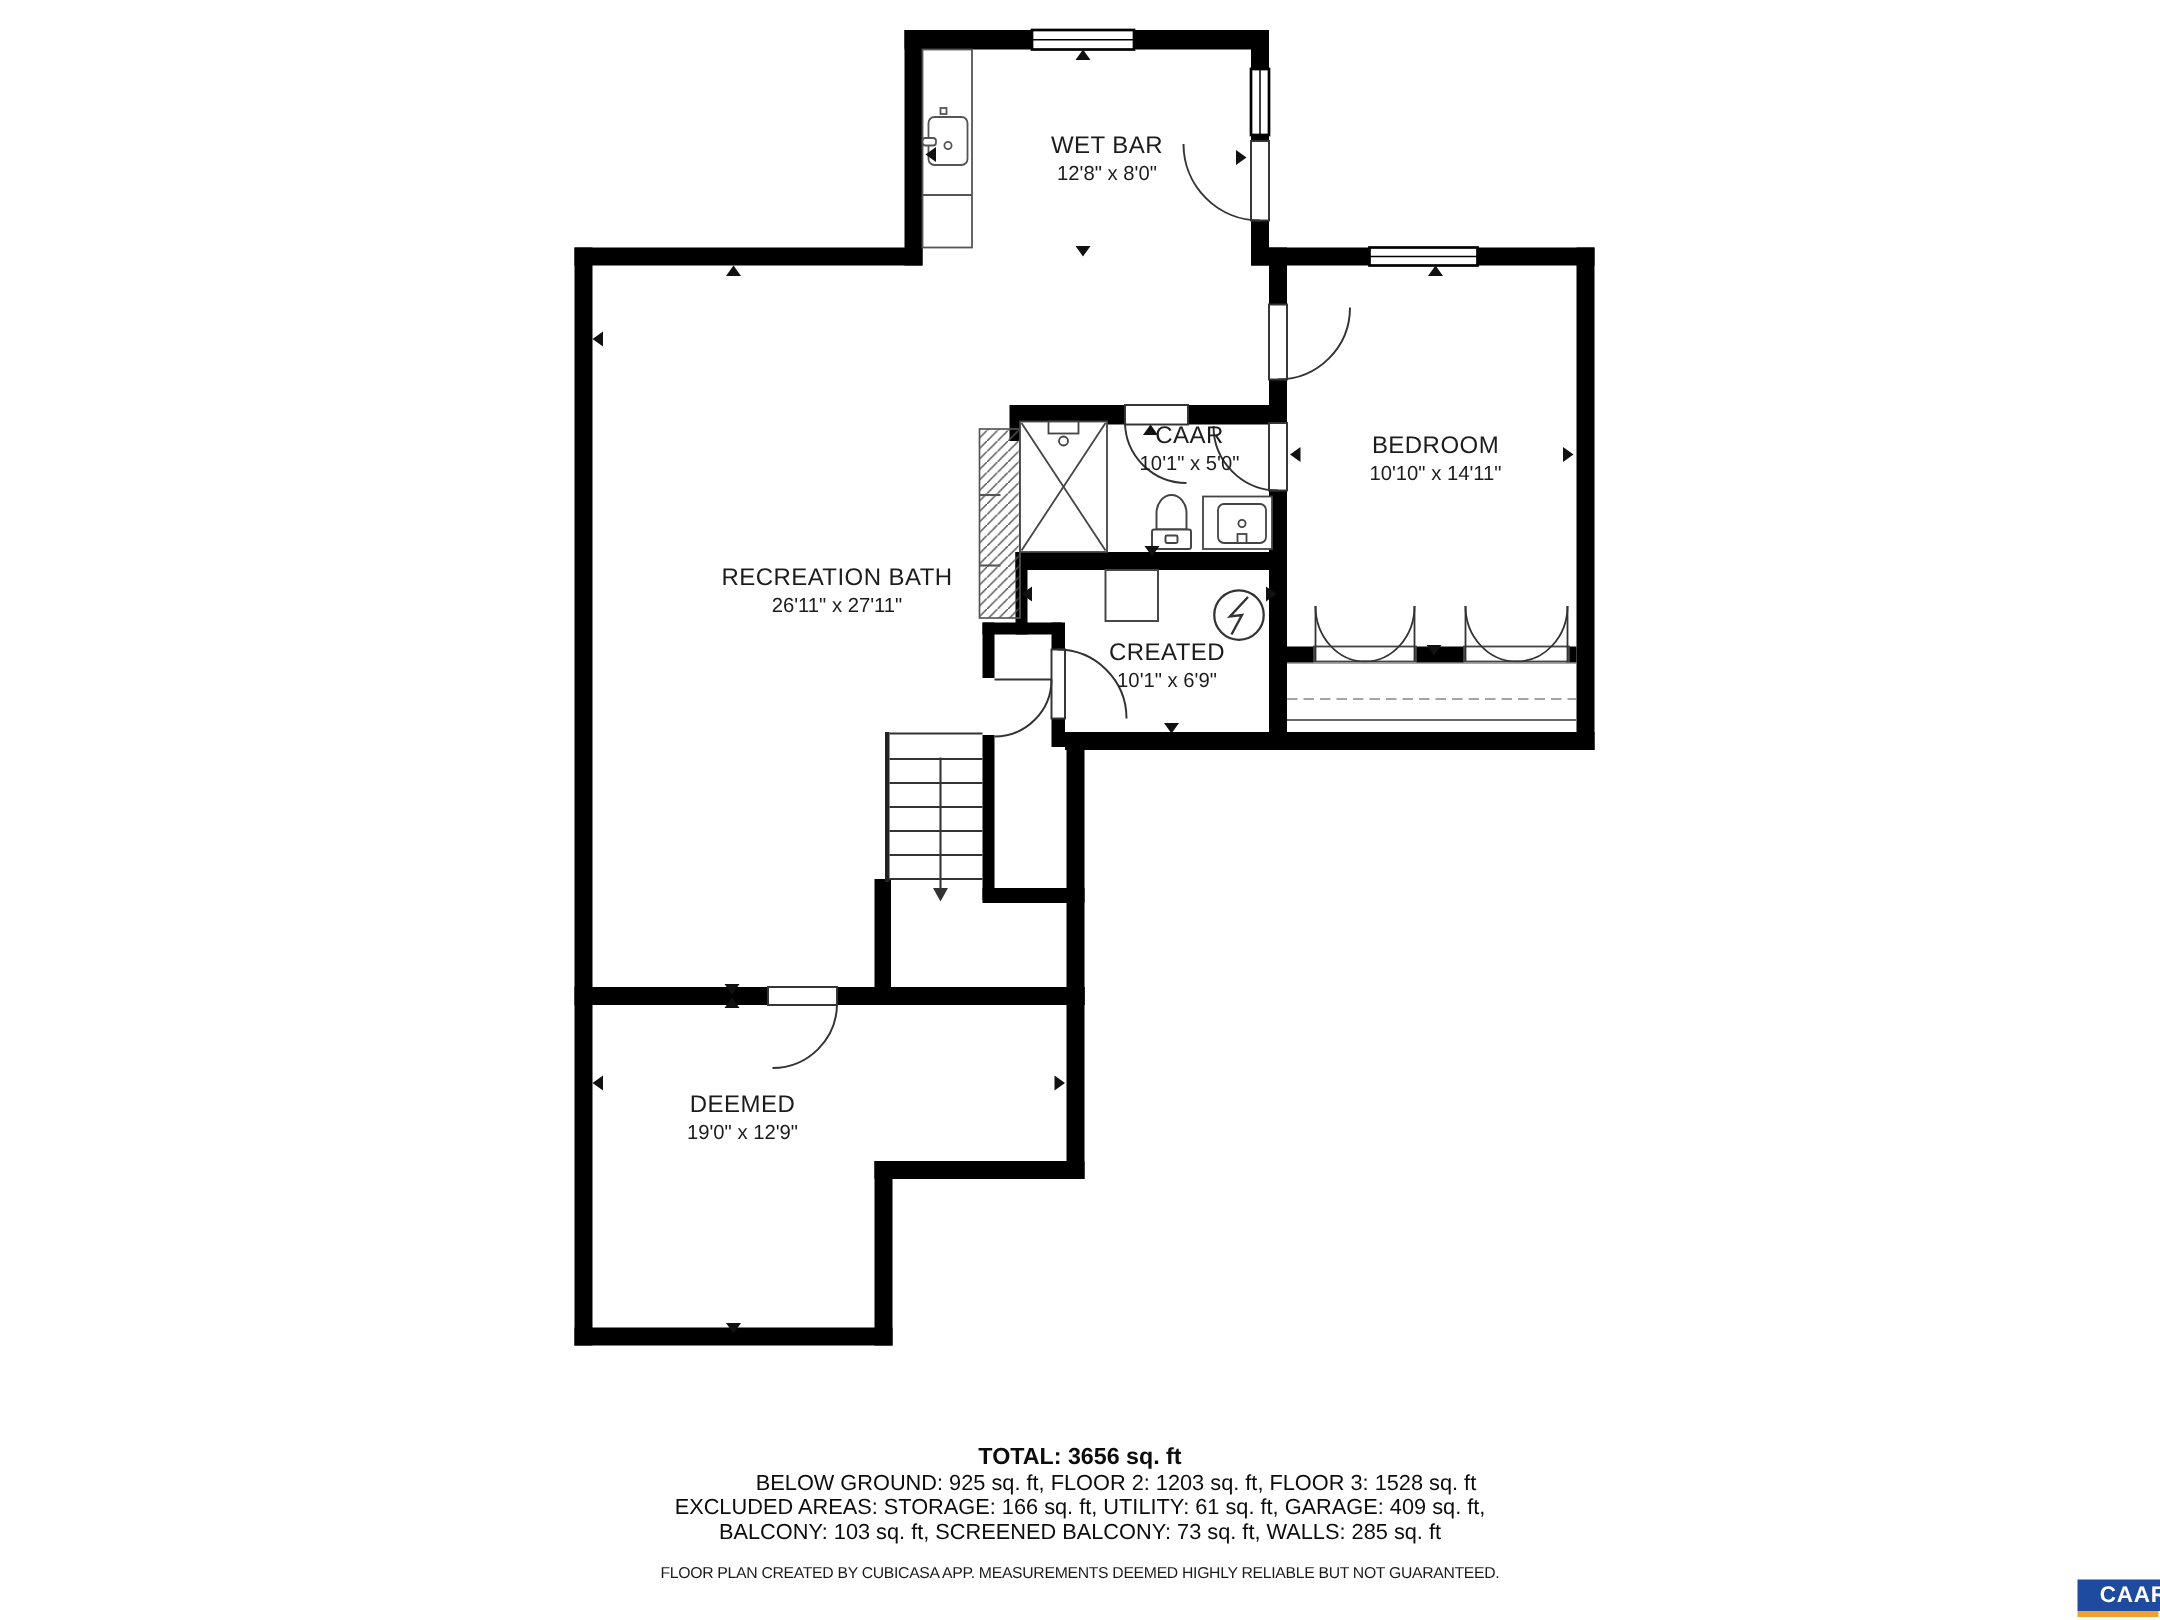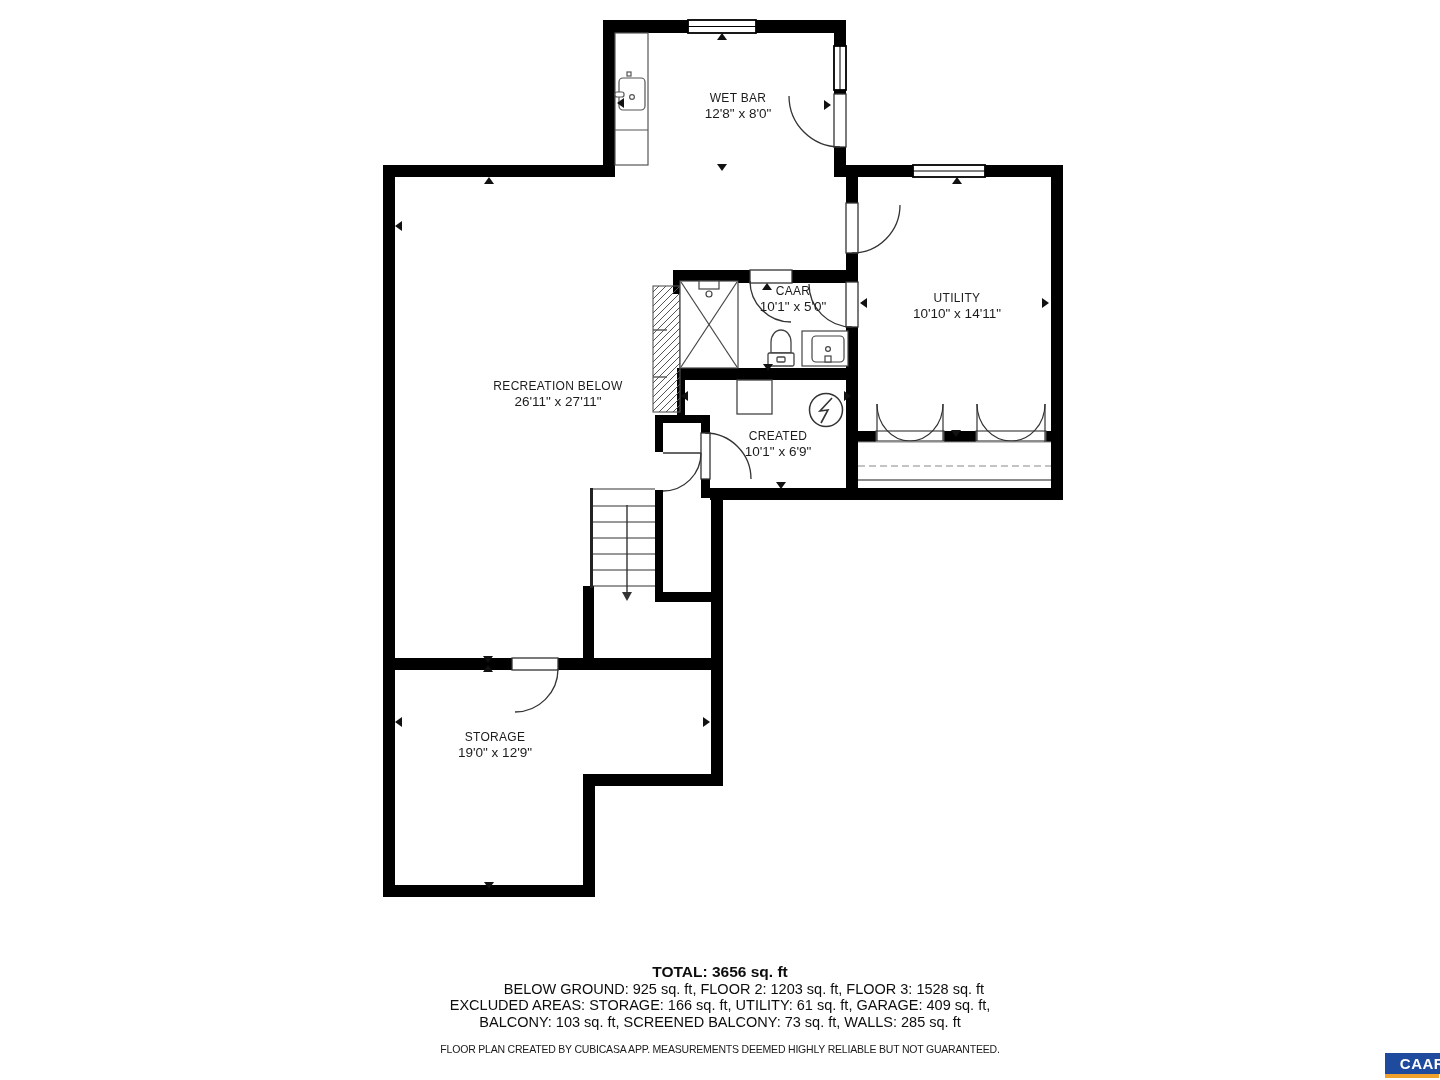--- a/index.html
+++ b/index.html
@@ -1,20 +1,20 @@
 <!DOCTYPE html>
 <html><head>
 <meta charset="utf-8">
 <style>
   html,body{margin:0;padding:0;background:#fff;}
   body{width:1440px;height:1080px;position:relative;font-family:"Liberation Sans",sans-serif;}
   .canvas{position:absolute;left:0;top:0;width:1440px;height:1080px;background:#fff;overflow:hidden;}
   .plan-svg{position:absolute;left:0;top:0;}
   .room-label{position:absolute;transform:translate(-50%,-50%);text-align:center;color:#1c1c1c;white-space:nowrap;}
-  .room-name{font-size:12px;letter-spacing:.3px;}
+  .room-name{font-size:16px;letter-spacing:.3px;}
   .room-dims{font-size:13.5px;margin-top:1px;}
   .footer-line{position:absolute;left:0;width:1440px;text-align:center;color:#0d0d0d;white-space:nowrap;}
   .f-total{top:963px;font-size:15.5px;font-weight:bold;}
   .f-a1{top:981px;font-size:14.5px;padding-left:24px;}
   .f-a2{top:997px;font-size:14.5px;}
   .f-a3{top:1014px;font-size:14.5px;}
   .f-disc{top:1043px;font-size:10.5px;letter-spacing:-.2px;color:#1a1a1a;}
   .logo{position:absolute;left:1385px;top:1053px;width:54px;height:26px;}
   .logo-box{position:absolute;left:0;top:0;width:75px;height:21px;color:#fff;font-weight:bold;font-size:15px;line-height:21px;text-align:center;letter-spacing:.5px;}
   .logo-bar{position:absolute;left:0;top:21px;width:54px;height:4px;}
@@ -213,37 +213,37 @@
       <polygon points="488,663 483,656 493,656"></polygon>
       <polygon points="488,665 483,672 493,672"></polygon>
     </g>
   </svg>
 
   <div class="room-label" style="left:738px;top:106px">
     <div class="room-name">WET BAR</div>
     <div class="room-dims">12'8" x 8'0"</div>
   </div>
   <div class="room-label" style="left:957px;top:306px">
-    <div class="room-name">UTILITY</div>
+    <div class="room-name">BEDROOM</div>
     <div class="room-dims">10'10" x 14'11"</div>
   </div>
   <div class="room-label" style="left:793px;top:299px">
     <div class="room-name">CAAR</div>
     <div class="room-dims">10'1" x 5'0"</div>
   </div>
   <div class="room-label" style="left:558px;top:394px">
-    <div class="room-name">RECREATION BELOW</div>
+    <div class="room-name">RECREATION BATH</div>
     <div class="room-dims">26'11" x 27'11"</div>
   </div>
   <div class="room-label" style="left:778px;top:444px">
     <div class="room-name">CREATED</div>
     <div class="room-dims">10'1" x 6'9"</div>
   </div>
   <div class="room-label" style="left:495px;top:745px">
-    <div class="room-name">STORAGE</div>
+    <div class="room-name">DEEMED</div>
     <div class="room-dims">19'0" x 12'9"</div>
   </div>
 
   <div class="footer-line f-total">TOTAL: 3656 sq. ft</div>
   <div class="footer-line f-a1">BELOW GROUND: 925 sq. ft, FLOOR 2: 1203 sq. ft, FLOOR 3: 1528 sq. ft</div>
   <div class="footer-line f-a2">EXCLUDED AREAS: STORAGE: 166 sq. ft, UTILITY: 61 sq. ft, GARAGE: 409 sq. ft,</div>
   <div class="footer-line f-a3">BALCONY: 103 sq. ft, SCREENED BALCONY: 73 sq. ft, WALLS: 285 sq. ft</div>
   <div class="footer-line f-disc">FLOOR PLAN CREATED BY CUBICASA APP. MEASUREMENTS DEEMED HIGHLY RELIABLE BUT NOT GUARANTEED.</div>
 
   <div class="logo">

